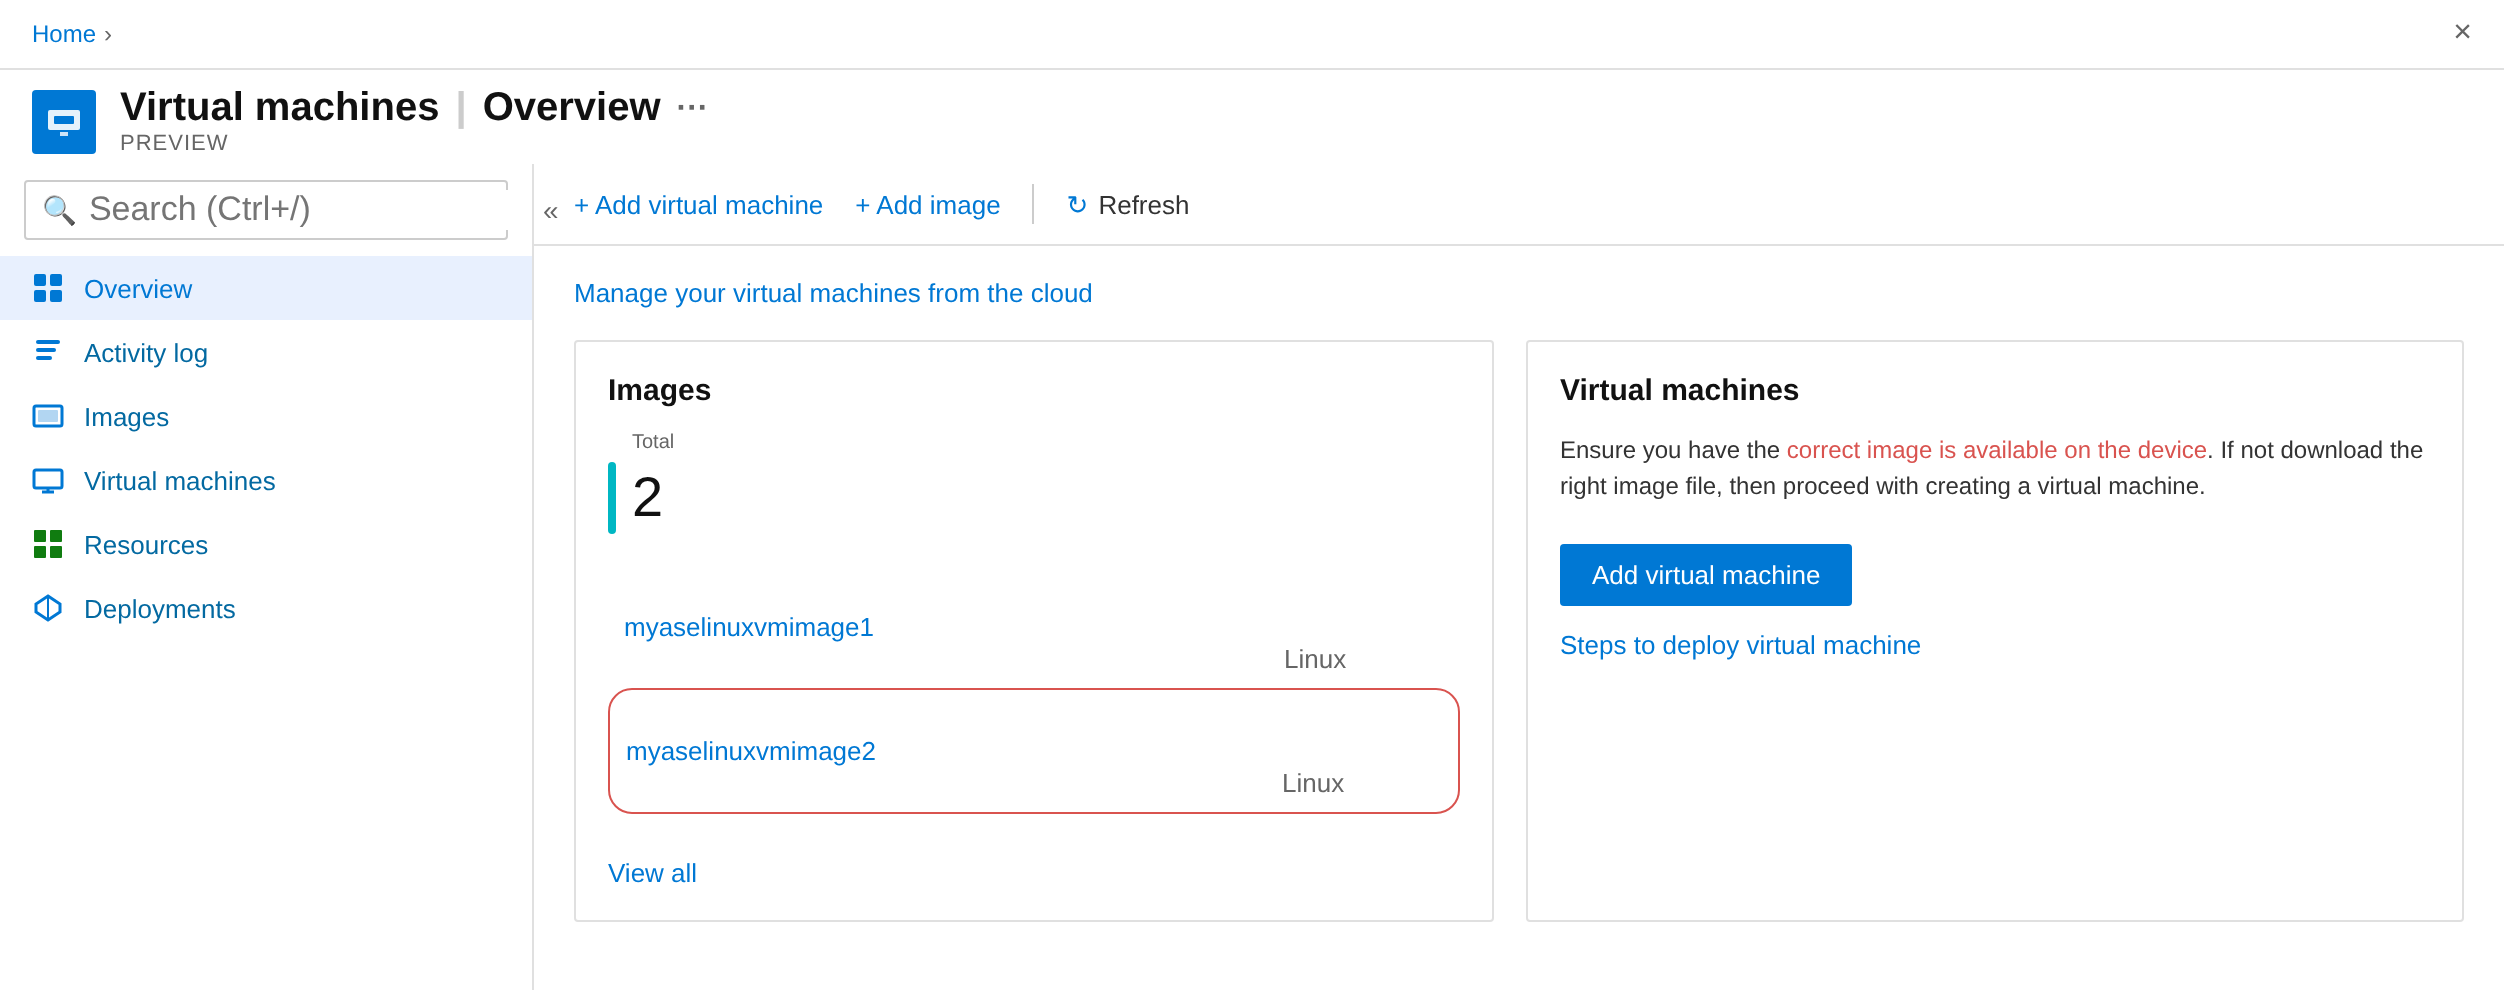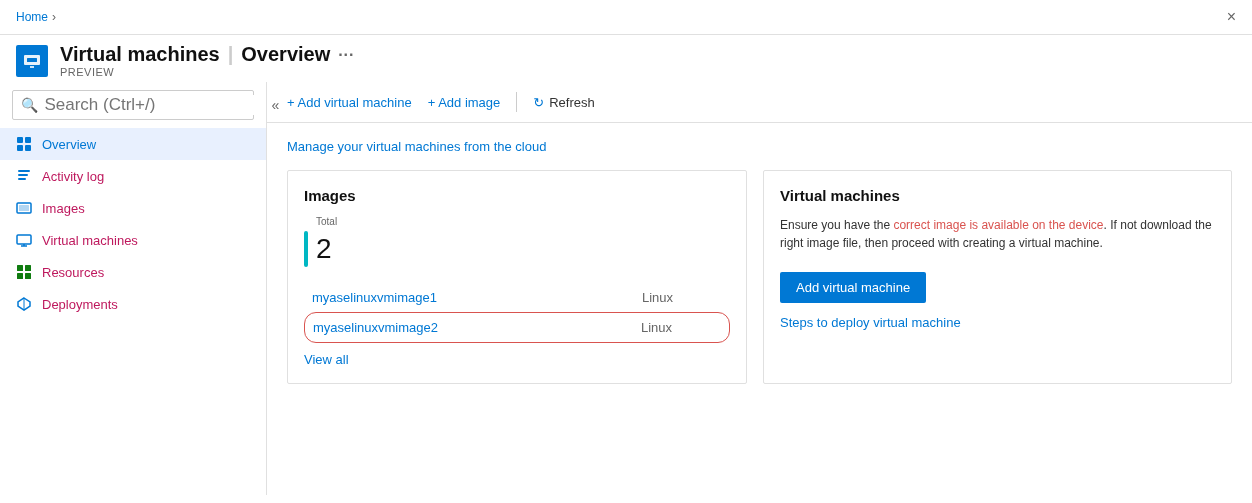--- a/index.html
+++ b/index.html
@@ -20,21 +20,21 @@
 
     
     .layout { display: flex; height: calc(503px - 90px); }
 
     
     .sidebar { width: 267px; border-right: 1px solid #e0e0e0; flex-shrink: 0; }
     .search-box { margin: 8px 12px; display: flex; align-items: center; border: 1px solid #ccc; border-radius: 2px; padding: 4px 8px; gap: 6px; }
     .search-box input { border: none; outline: none; font-size: 17px; flex: 1; color: #333; }
     .search-icon { color: #666; font-size: 14px; }
     .collapse-btn { margin-left: auto; cursor: pointer; color: #666; font-size: 14px; }
-    .nav-item { display: flex; align-items: center; padding: 8px 16px; gap: 10px; cursor: pointer; color: #be185d; font-size: 13px; }
+    .nav-item { display: flex; align-items: center; padding: 8px 16px; gap: 10px; cursor: pointer; color: #0369a1; font-size: 13px; }
     .nav-item.active { background: #e8f0fe; color: #0078d4; }
     .nav-icon { width: 16px; height: 16px; display: flex; align-items: center; justify-content: center; flex-shrink: 0; }
 
     
     .main { flex: 1; overflow-y: auto; padding: 0; }
     .toolbar { display: flex; align-items: center; padding: 10px 20px; gap: 16px; border-bottom: 1px solid #e0e0e0; }
     .toolbar-btn { display: flex; align-items: center; gap: 5px; cursor: pointer; color: #0078d4; font-size: 13px; background: none; border: none; }
     .toolbar-sep { width: 1px; height: 20px; background: #ccc; }
     .content-area { padding: 16px 20px; }
     .content-subtitle { color: #0078d4; font-size: 13px; margin-bottom: 16px; }
@@ -49,23 +49,23 @@
 
     .total-label { font-size: 10px; color: #666; }
     .total-count-row { display: flex; align-items: center; gap: 8px; margin-bottom: 16px; }
     .total-bar { width: 4px; height: 36px; background: #00b7c3; border-radius: 2px; }
     .total-count { font-size: 28px; font-weight: 300; color: #111; }
 
     .image-list { display: flex; flex-direction: column; gap: 0; }
     .image-row { display: flex; align-items: center; padding: 7px 8px; gap: 20px; font-size: 13px; justify-content: flex-end; }
     .image-row.selected { border: 1.5px solid #d9534f; border-radius: 12px; }
     .image-name { color: #0078d4; flex: 1; }
-    .image-os { color: #666; width: 80px; }
-
-    .view-all-link { color: #0078d4; font-size: 13px; cursor: pointer; margin-top: 9px; display: inline-block; }
+    .image-os { color: #666; width: 80px; margin-top: 32px; }
+
+    .view-all-link { color: #0078d4; font-size: 13px; cursor: pointer; margin-top: 22px; display: inline-block; }
 
     
     .vm-desc { font-size: 12px; color: #333; line-height: 1.5; margin-bottom: 20px; }
     .vm-desc a { color: #d9534f; text-decoration: none; }
     .add-vm-btn { background: #0078d4; color: white; border: none; padding: 8px 16px; font-size: 13px; cursor: pointer; border-radius: 2px; display: block; margin-bottom: 12px; }
     .steps-link { color: #0078d4; font-size: 13px; cursor: pointer; }
 
     
     .icon-overview { color: #0078d4; }
   </style>

